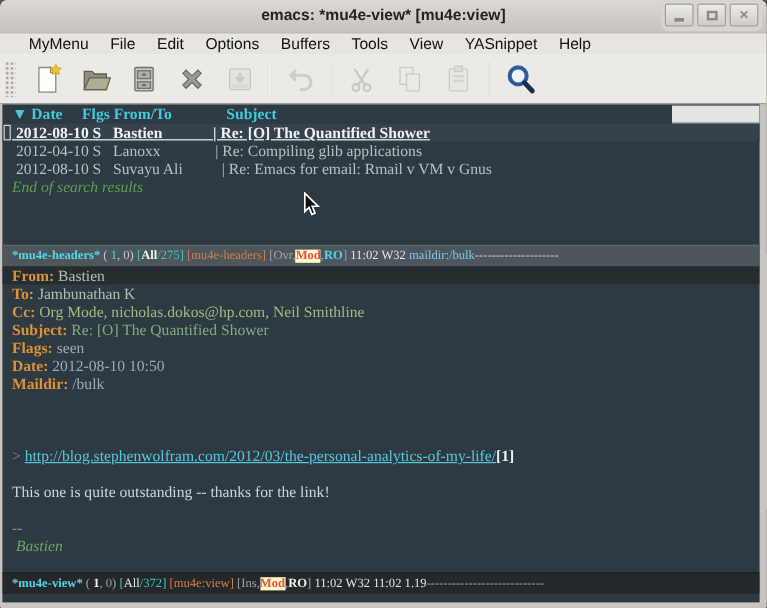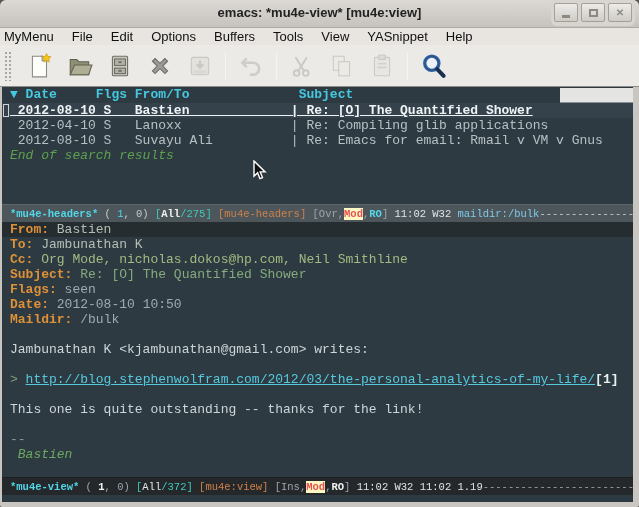--- a/index.html
+++ b/index.html
@@ -17,33 +17,33 @@
     background:#d8d5d0;border-radius:0 0 6px 6px;padding:3px 3px 2px 3px;gap:3px;}
   .wbtn{width:24px;height:19px;background:linear-gradient(#ecebe8,#cfccc7);
     border:1px solid #a39f99;border-radius:2px;display:flex;align-items:center;
     justify-content:center;color:#8d897f;font-size:10px;font-weight:bold;cursor:default;}
   .glyph-min{display:block;width:8px;height:3px;background:#8d897f;margin-top:8px;}
   .glyph-max{display:block;width:9px;height:8px;border:2px solid #8d897f;}
   
   .menubar{position:absolute;left:0;top:28px;width:639px;height:17px;background:#e8e5e1;
     display:flex;align-items:center;font-size:13px;color:#111;}
   .menu-item{padding:0 9px;line-height:17px;}
-  .menu-item:first-child{padding-left:4px;}
+  .menu-item:first-child{padding-left:24px;}
   
   .toolbar{position:absolute;left:0;top:45px;width:639px;height:42px;background:#eceae6;
     border-bottom:1px solid #8e8b86;display:flex;align-items:center;gap:10px;padding-left:4px;}
   .grip{width:9px;height:30px;
     background-image:radial-gradient(circle,#a9a6a0 1px,rgba(0,0,0,0) 1.3px);
     background-size:4px 4px;margin-right:2px;}
   .tbtn{width:30px;height:32px;display:flex;align-items:center;justify-content:center;}
   .tsep{width:1px;height:28px;background:#b4b1ab;border-right:1px solid #f6f4f0;}
   
   .chrome-lower{position:absolute;left:0;top:87px;width:639px;height:420px;background:#c9c6c1;}
   .content{position:absolute;left:2px;top:0;width:631px;height:415px;background:#2e3a42;
-    overflow:hidden;font-family:Liberation Mono, monospace;}
+    overflow:hidden;font-family:Liberation Serif, serif;}
   .ln{position:absolute;left:8px;height:15px;font-size:13px;line-height:15px;white-space:pre;}
   .hline{top:0;height:16px;line-height:16px;color:#45c8e0;font-weight:bold;}
   .hl-fill{position:absolute;left:558px;top:1px;width:73px;height:15px;background:#e4e4e2;
     border-bottom:1px solid #8b9094;}
   .rowbg-sel{position:absolute;left:0;top:16px;width:631px;height:15px;background:#36424b;}
   .row-sel{color:#eef3f5;font-weight:bold;text-decoration:underline;margin-top:23px;}
   .row{color:#b6c1c4;}
   .endmark{color:#5da150;font-style:italic;}
   .cursor-hollow{position:absolute;left:1px;top:17px;width:6px;height:13px;
     border:1px solid #ccd4d7;}
@@ -223,21 +223,20 @@
 
       <div class="fromband"></div>
       <div class="ln" style="top:135px"><span class="lbl">From:</span><span class="v-contact"> Bastien</span></div>
       <div class="ln" style="top:150px"><span class="lbl">To:</span><span class="v-contact"> Jambunathan K</span></div>
       <div class="ln" style="top:180px"><span class="lbl">Subject:</span><span class="v-subject"> Re: [O] The Quantified Shower</span></div>
       <div class="ln" style="top:165px"><span class="lbl">Cc:</span><span class="v-green"> Org Mode, nicholas.dokos@hp.com, Neil Smithline</span></div>
       <div class="ln" style="top:195px"><span class="lbl">Flags:</span><span class="v-plain"> seen</span></div>
       <div class="ln" style="top:210px"><span class="lbl">Date:</span><span class="v-plain"> 2012-08-10 10:50</span></div>
       <div class="ln" style="top:225px"><span class="lbl">Maildir:</span><span class="v-plain"> /bulk</span></div>
 
-      <div class="ln body-txt" style="top:255px">Jambunathan K &lt;kjambunathan@gmail.com&gt; writes:</div>
       <div class="ln" style="top:285px"><span class="quote">&gt; </span><span class="link">http://blog.stephenwolfram.com/2012/03/the-personal-analytics-of-my-life/</span><span class="linkref">[1]</span></div>
       <div class="ln body-txt" style="top:315px">This one is quite outstanding -- thanks for the link!</div>
       <div class="ln sigsep" style="top:345px">--</div>
       <div class="ln sig" style="top:360px"> Bastien</div>
 
       <div class="mline ml-inactive"><span class="s-name">*mu4e-view*</span><span class="s-dim2"> ( </span><span class="s-bright">1</span><span class="s-dim2">, 0) </span><span class="s-teal">[</span><span class="s-bright2">All</span><span class="s-teal">/372]</span><span class="s-dim2"> </span><span class="s-orange">[mu4e:view]</span><span class="s-dim2"> </span><span class="s-dim2">[Ins,</span><span class="s-mod">Mod</span><span class="s-dim2">,</span><span class="s-bright">RO</span><span class="s-dim2">] </span><span class="s-white">11:02 W32 11:02 1.19</span><span class="s-dash">----------------------------</span></div>
 
       <div style="position:absolute;left:0;top:408px;width:631px;height:7px;"></div>
     </div>
   </div>

